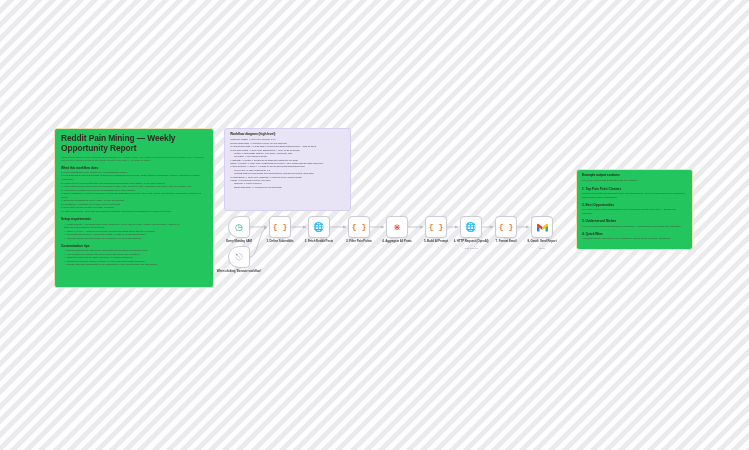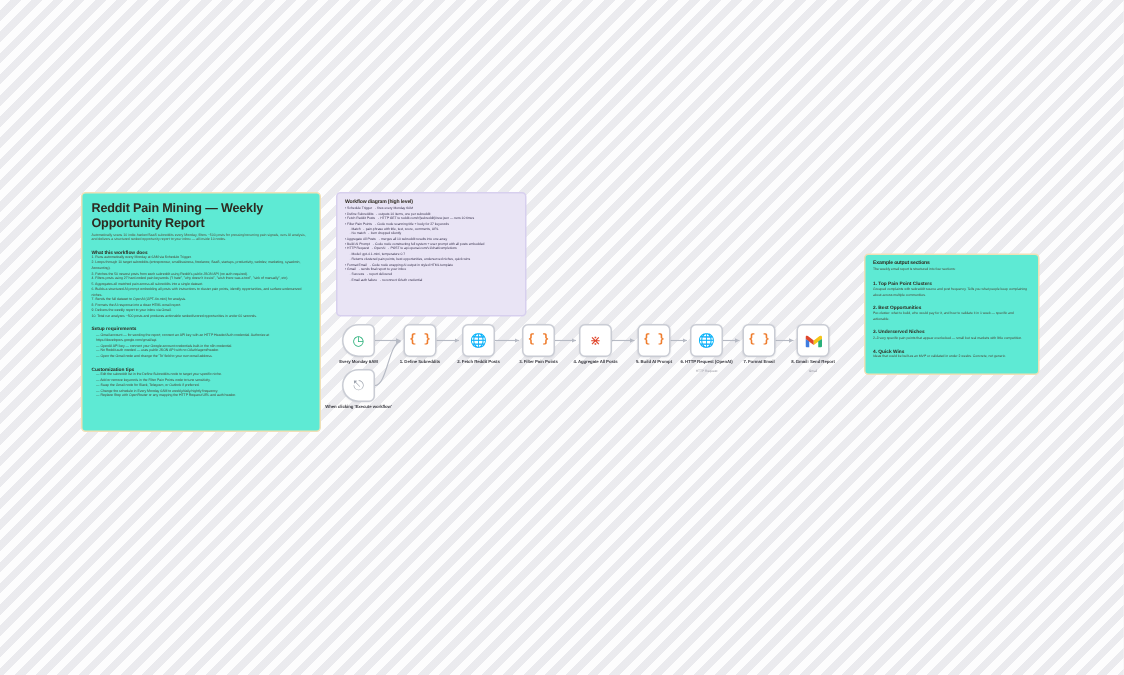--- a/index.html
+++ b/index.html
@@ -8,21 +8,21 @@
     font-family:"Liberation Sans", sans-serif;
     background:#f3f3f5;
     background-image:repeating-linear-gradient(135deg,
       rgba(255,255,255,0.85) 0px, rgba(255,255,255,0.85) 5px,
       rgba(228,228,233,0.55) 5px, rgba(228,228,233,0.55) 10px);
   }
   #canvas{position:relative;width:749px;height:450px;}
 
   
   .sticky{position:absolute;border-radius:3px;box-sizing:border-box;overflow:hidden;}
-  .sticky-yellow{background:#5eead4;border:1px solid #f0e0b6;}
+  .sticky-yellow{background:#22c55e;border:1px solid #f0e0b6;}
   .sticky-purple{background:#e9e4f5;border:1px solid #d7cfee;}
 
   #note-left{left:54px;top:128px;width:160px;height:160px;padding:5px 6px;}
   #note-mid{left:224px;top:128px;width:127px;height:83px;padding:4px 5px;}
   #note-right{left:576px;top:169px;width:117px;height:81px;padding:4px 5px;}
 
   .note-title{
     font-size:8.2px;font-weight:bold;color:#2e2a20;letter-spacing:-0.1px;
     line-height:1.15;margin:0 0 2.5px 0;
   }

